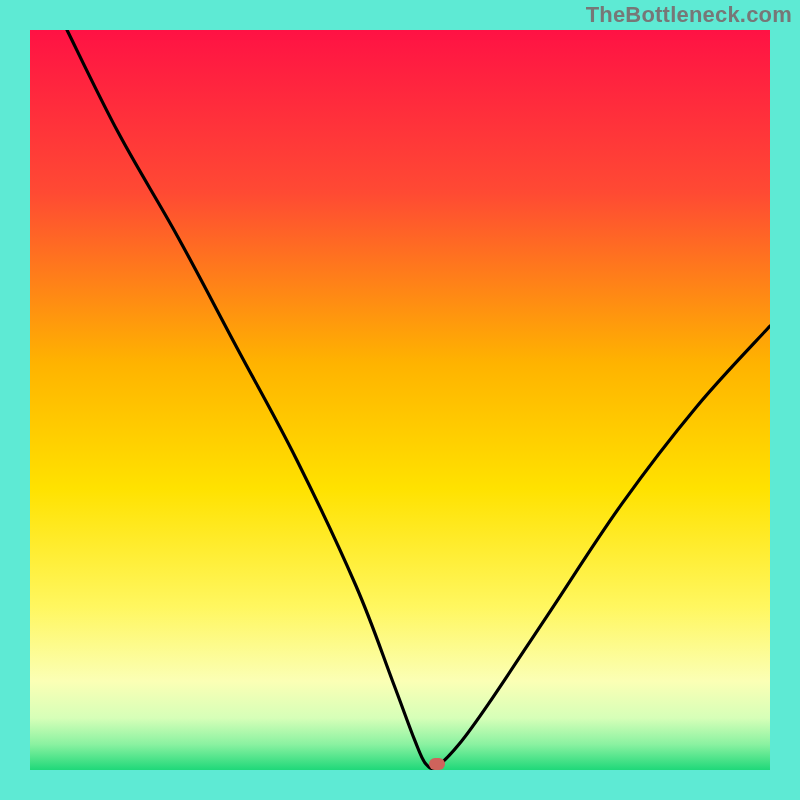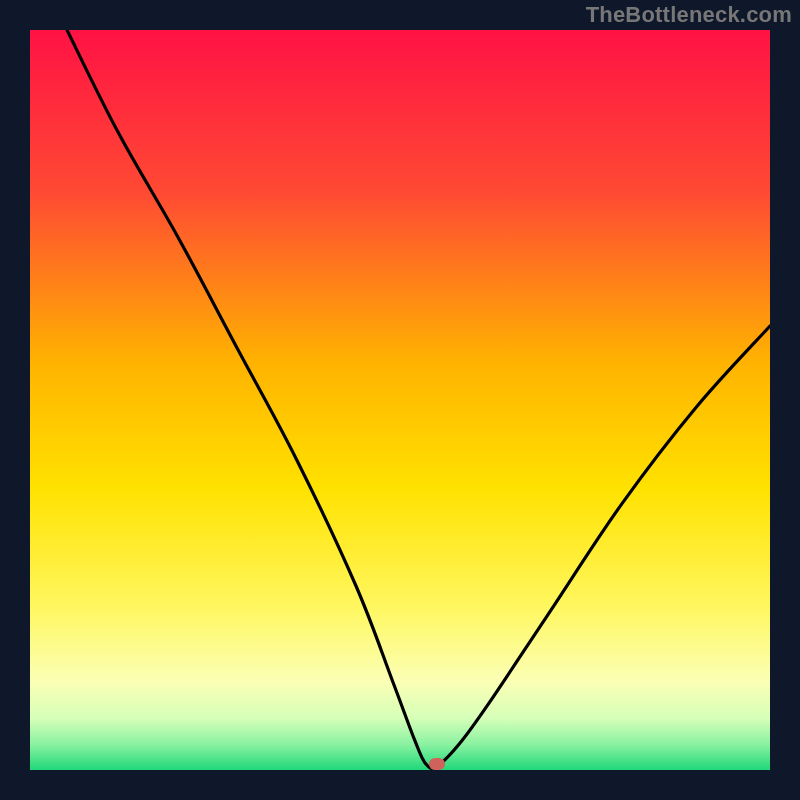--- a/index.html
+++ b/index.html
@@ -8,21 +8,21 @@
     width: 800px;
     height: 800px;
     background: #000;
     font-family: Arial, Helvetica, sans-serif;
     overflow: hidden;
   }
   .frame {
     position: relative;
     width: 800px;
     height: 800px;
-    background: #0f172a;
+    background: #5eead4;
   }
   .attribution {
     position: absolute;
     top: 2px;
     right: 8px;
     color: #777;
     font-size: 22px;
     font-weight: 600;
     letter-spacing: 0.2px;
     z-index: 5;

